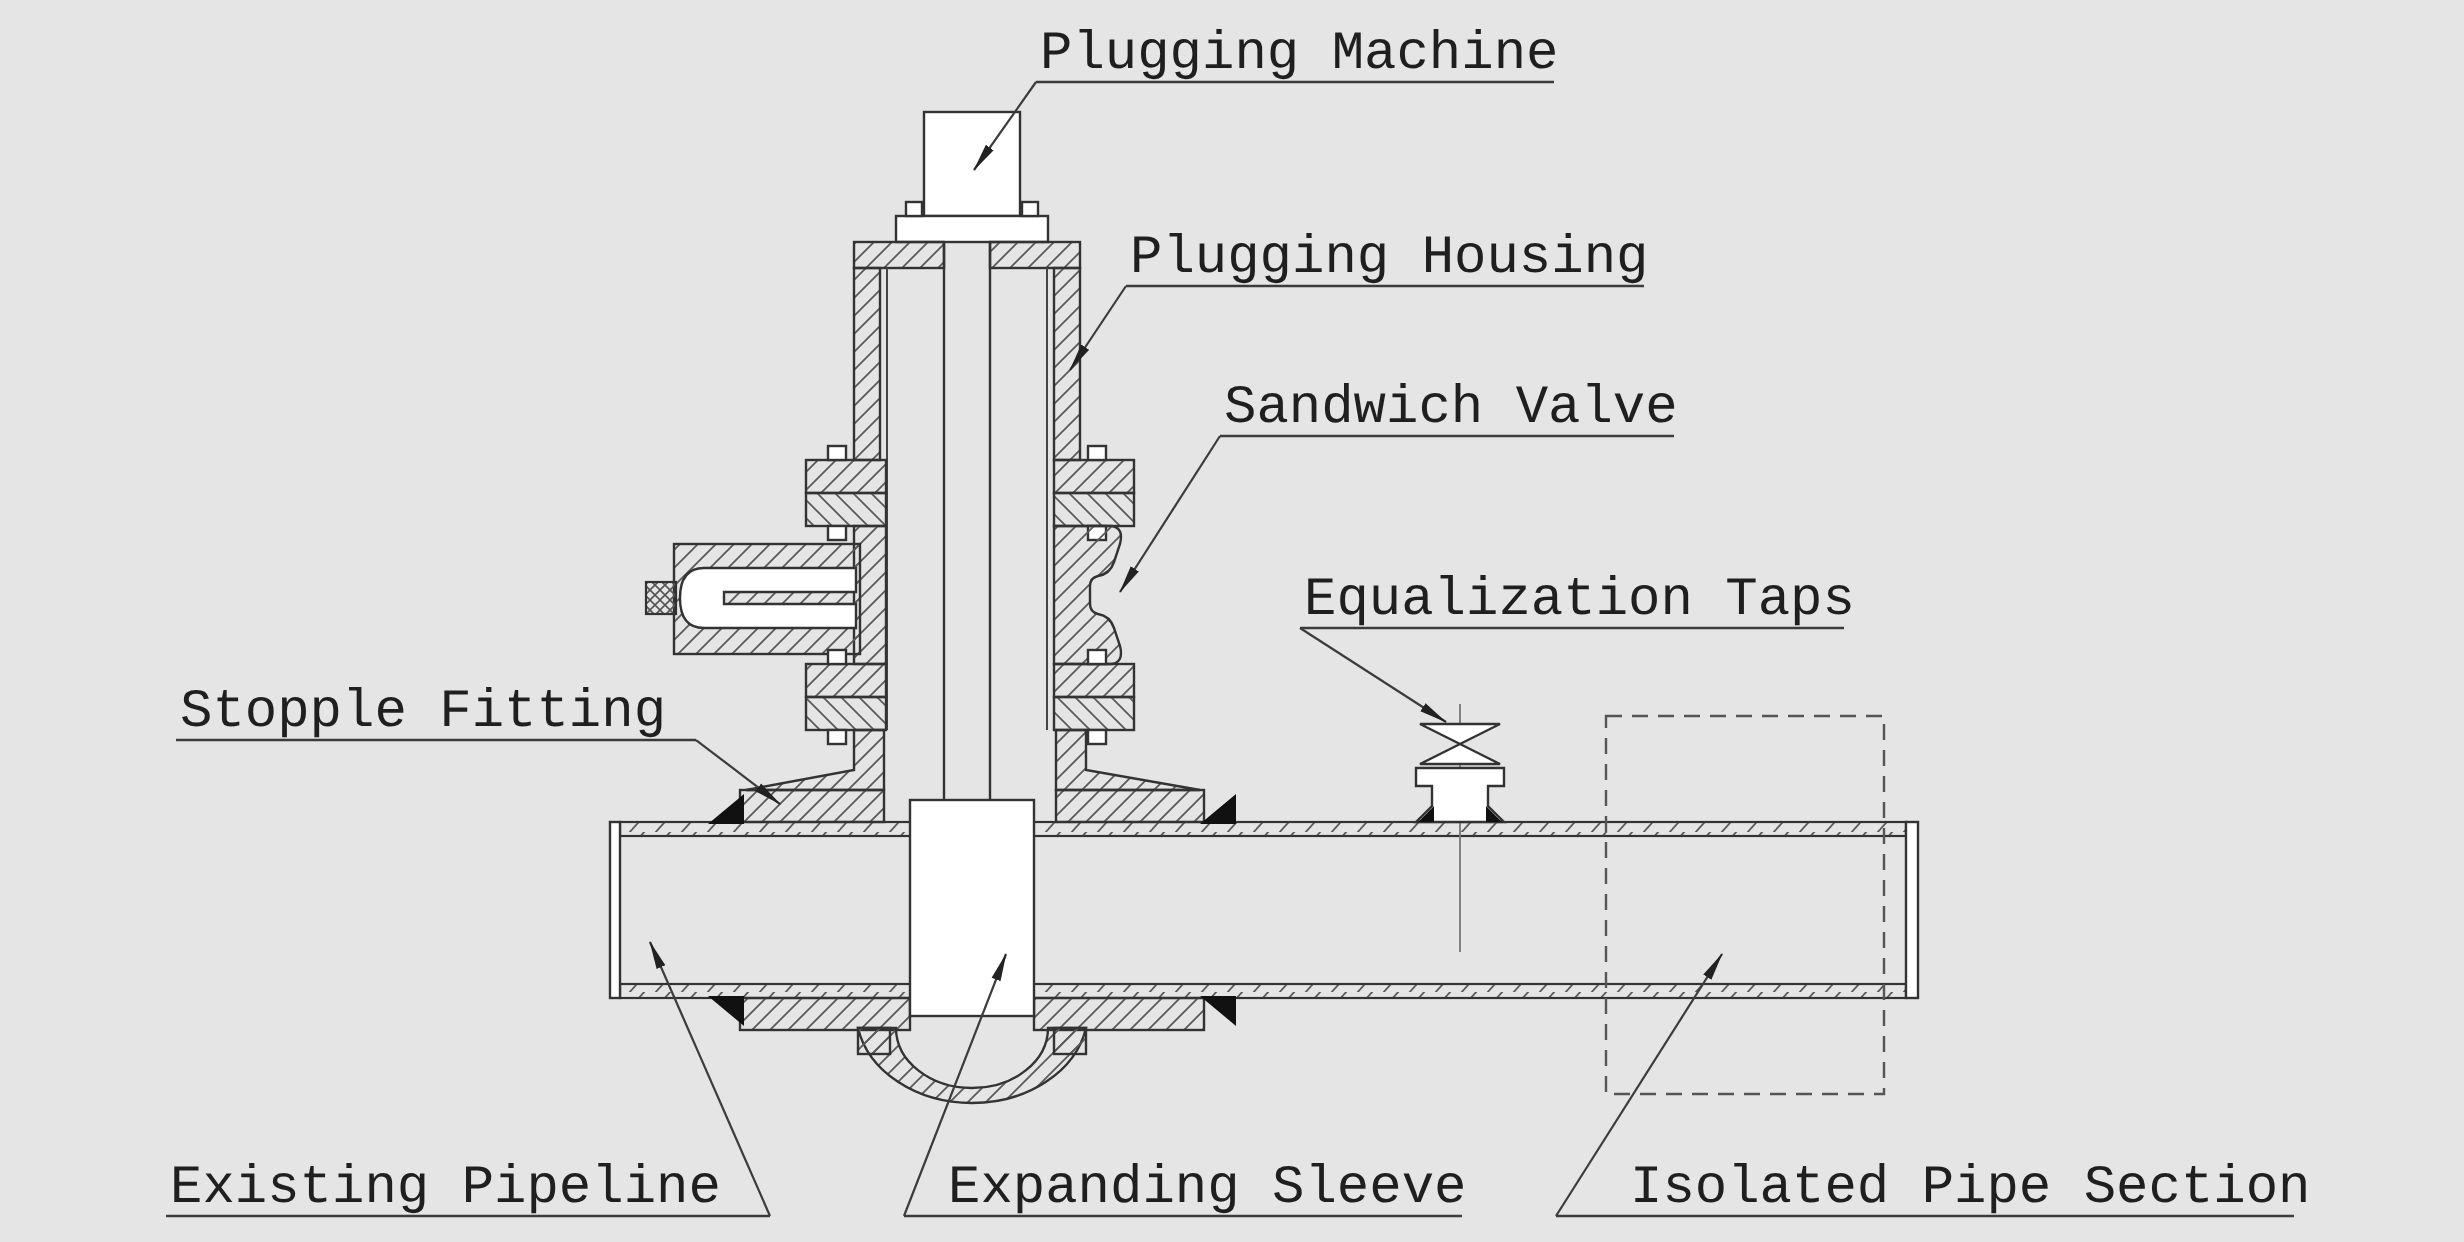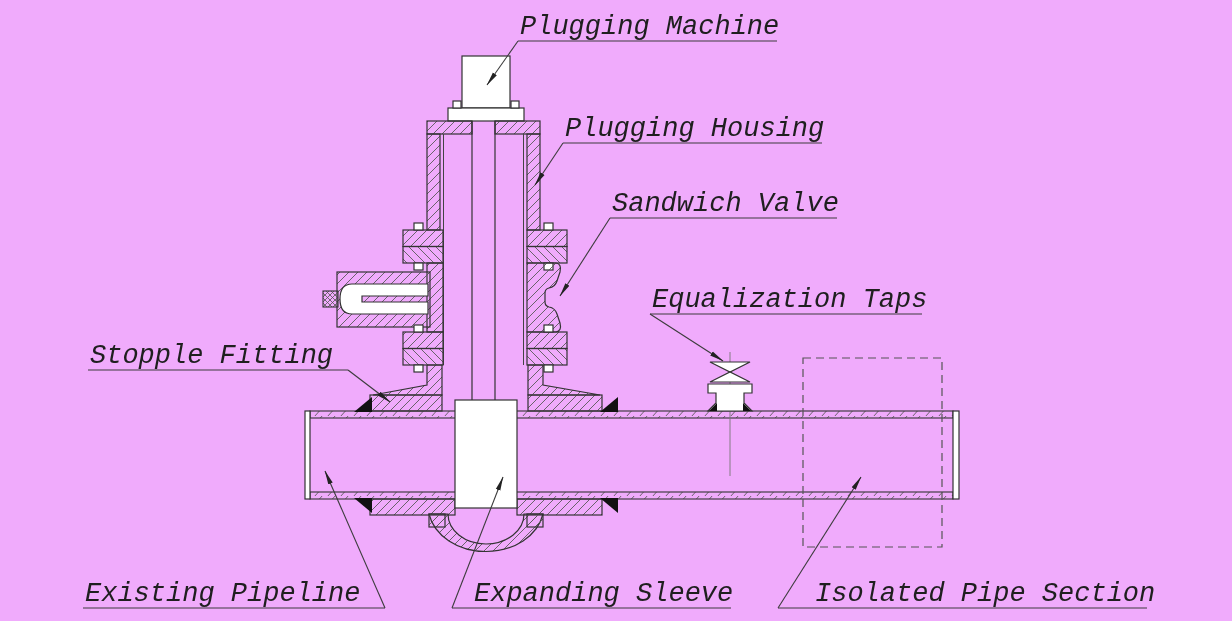--- a/index.html
+++ b/index.html
@@ -1,17 +1,17 @@
 <!DOCTYPE html>
 <html><head>
 <meta charset="utf-8">
 <style>
   html,body{margin:0;padding:0;background:#ffffff;}
-  .stage{position:relative;width:1232px;height:621px;background:#f0abfc;overflow:hidden;
-         font-family:"Liberation Mono","DejaVu Sans Mono",monospace;font-style:italic;}
+  .stage{position:relative;width:1232px;height:621px;background:#e5e5e5;overflow:hidden;
+         font-family:"Liberation Mono","DejaVu Sans Mono",monospace;}
   svg{display:block;}
   .outline{fill:none;stroke:#333333;stroke-width:1.2;}
   .thin{fill:none;stroke:#444444;stroke-width:1;}
   .white{fill:#ffffff;stroke:#333333;stroke-width:1.2;}
   .hatched{fill:url(#hatch);stroke:#333333;stroke-width:1.2;}
   .hatchedR{fill:url(#hatchR);stroke:#333333;stroke-width:1.2;}
   .pipewall{fill:url(#pipeHatch);stroke:#333333;stroke-width:1.1;}
   .weld{fill:#111111;stroke:none;}
   .leader{fill:none;stroke:#3c3c3c;stroke-width:1.1;}
   .underline{stroke:#3c3c3c;stroke-width:1.2;}

